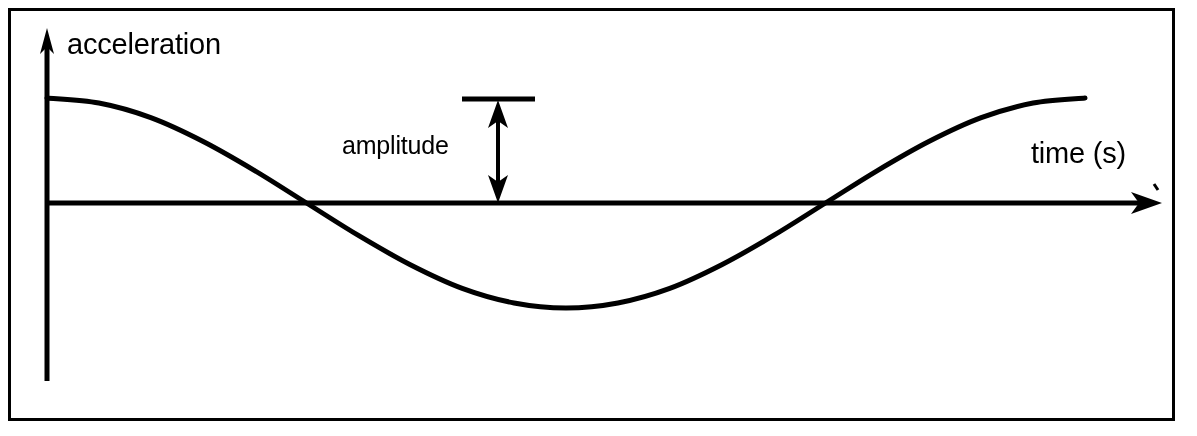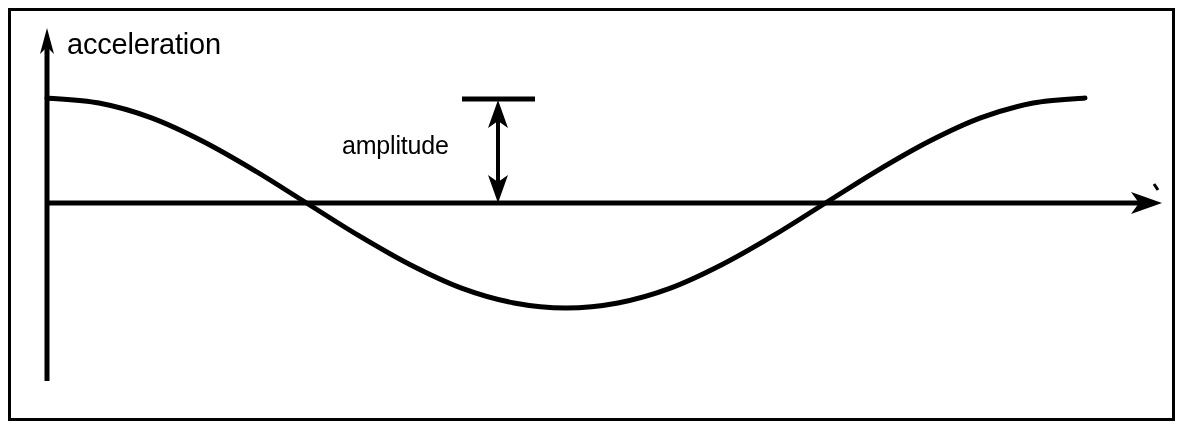--- a/index.html
+++ b/index.html
@@ -87,16 +87,17 @@
     <line x1="498" y1="106" x2="498" y2="196" stroke="#000000" stroke-width="4"></line>
 
     <path d="M 498 100 L 488 128 L 498 121 L 508 128 Z" fill="#000000"></path>
 
     <path d="M 498 203 L 488 175 L 498 182 L 508 175 Z" fill="#000000"></path>
 
   </svg>
 
   <div class="axis-label" id="y-axis-label">acceleration</div>
 
+  <div class="axis-label" id="x-axis-label">time (s)</div>
 
   <div class="axis-label" id="amplitude-label">amplitude</div>
 
 </div>
 
 </body></html>

